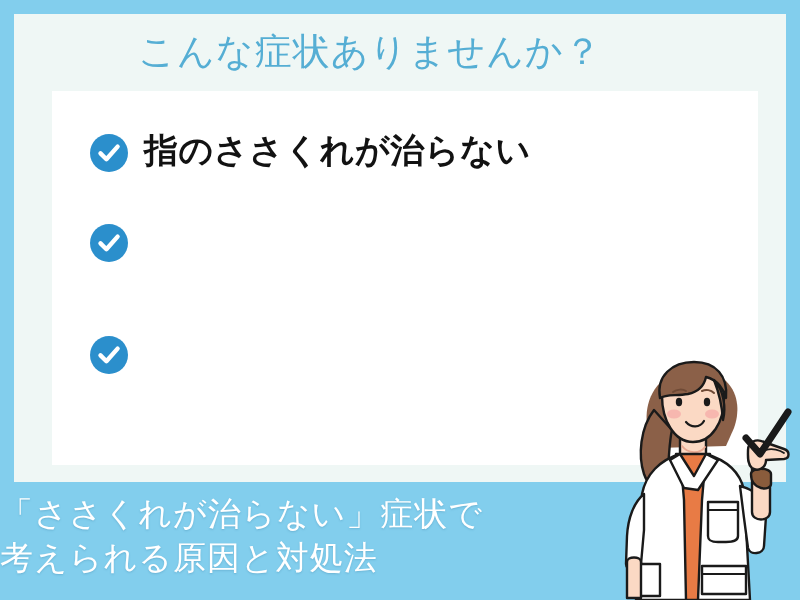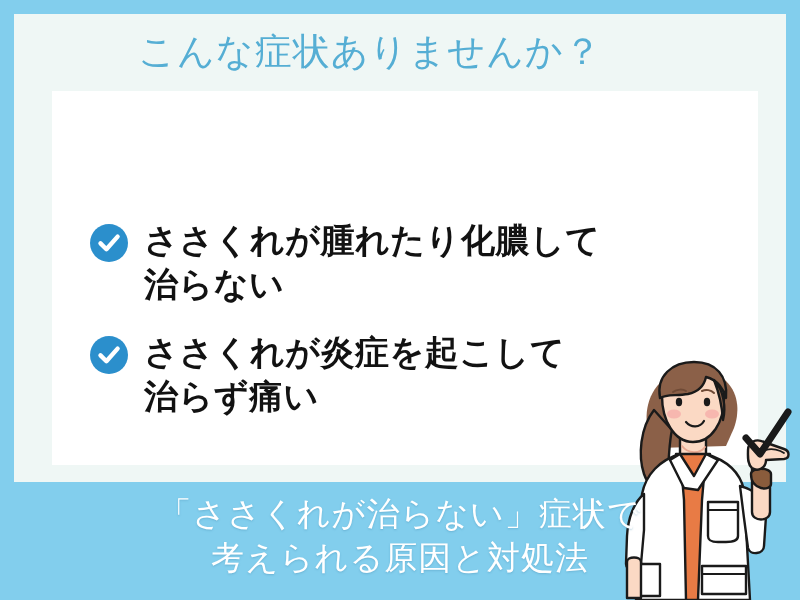--- a/index.html
+++ b/index.html
@@ -93,21 +93,21 @@
   }
 
   
   .caption {
     position: absolute;
     left: 0;
     top: 484px;
     width: 800px;
     height: 116px;
     color: #ffffff;
-    text-align: center;
+    text-align: left;
     font-size: 33px;
     font-weight: 400;
     letter-spacing: 1px;
     line-height: 1.32;
     padding-top: 8px;
     box-sizing: border-box;
     text-shadow: 0 1px 2px rgba(60,130,165,0.35);
     white-space: pre-line;
   }
 
@@ -127,41 +127,46 @@
 <div id="banner">
 
   <div class="panel"></div>
 
   <div class="title">こんな症状ありませんか？</div>
 
   <div class="card"></div>
 
   <ul class="symptom-list">
 
+    <li class="symptom-item i0">
+      <span class="check-icon">
+        <svg width="38" height="38" viewBox="0 0 38 38">
+          <circle cx="19" cy="19" r="19" fill="#2b8fcc"></circle>
+          <path d="M10.5 19.4 L16.4 25.2 L27.6 12.6" fill="none" stroke="#ffffff" stroke-width="4.4" stroke-linecap="round" stroke-linejoin="round"></path>
+        </svg>
+      </span>
+      <span class="symptom-text">指のささくれが治らない</span>
+    </li>
 
     <li class="symptom-item i1">
       <span class="check-icon">
         <svg width="38" height="38" viewBox="0 0 38 38">
           <circle cx="19" cy="19" r="19" fill="#2b8fcc"></circle>
           <path d="M10.5 19.4 L16.4 25.2 L27.6 12.6" fill="none" stroke="#ffffff" stroke-width="4.4" stroke-linecap="round" stroke-linejoin="round"></path>
         </svg>
       </span>
-      <span class="symptom-text">ささくれが腫れたり化膿して
-治らない</span>
     </li>
 
     <li class="symptom-item i2">
       <span class="check-icon">
         <svg width="38" height="38" viewBox="0 0 38 38">
           <circle cx="19" cy="19" r="19" fill="#2b8fcc"></circle>
           <path d="M10.5 19.4 L16.4 25.2 L27.6 12.6" fill="none" stroke="#ffffff" stroke-width="4.4" stroke-linecap="round" stroke-linejoin="round"></path>
         </svg>
       </span>
-      <span class="symptom-text">ささくれが炎症を起こして
-治らず痛い</span>
     </li>
 
   </ul>
 
   <div class="illustration">
     <svg width="190" height="250" viewBox="0 0 190 250">
       <g stroke="#1a1a1a" stroke-width="2.4" stroke-linejoin="round" stroke-linecap="round">
 
         <path d="M36 86 C28 66 34 40 52 28 C70 16 98 17 112 31
                  C126 45 125 64 120 78 L112 96 L44 98 Z" fill="#8b6048" stroke="none"></path>

